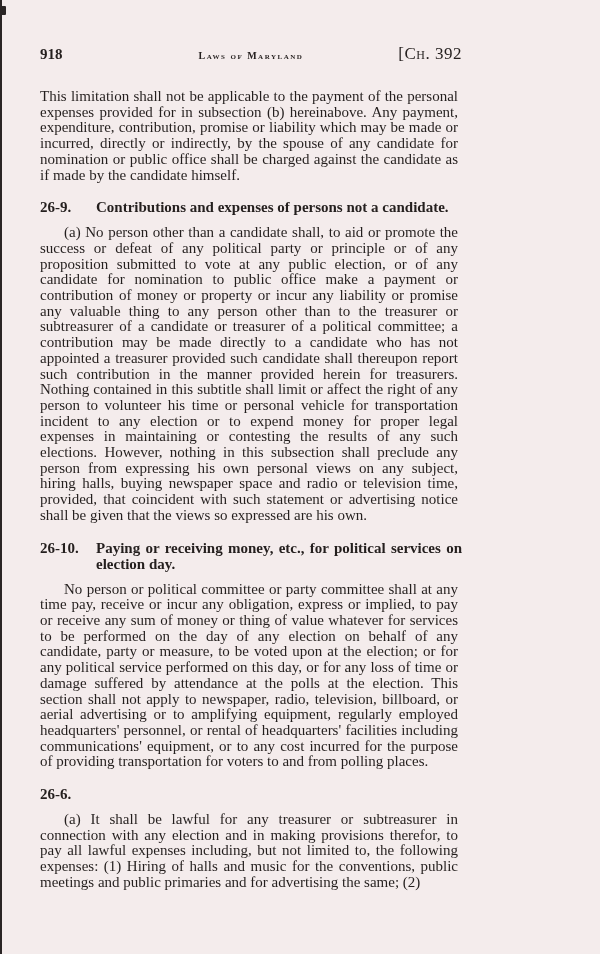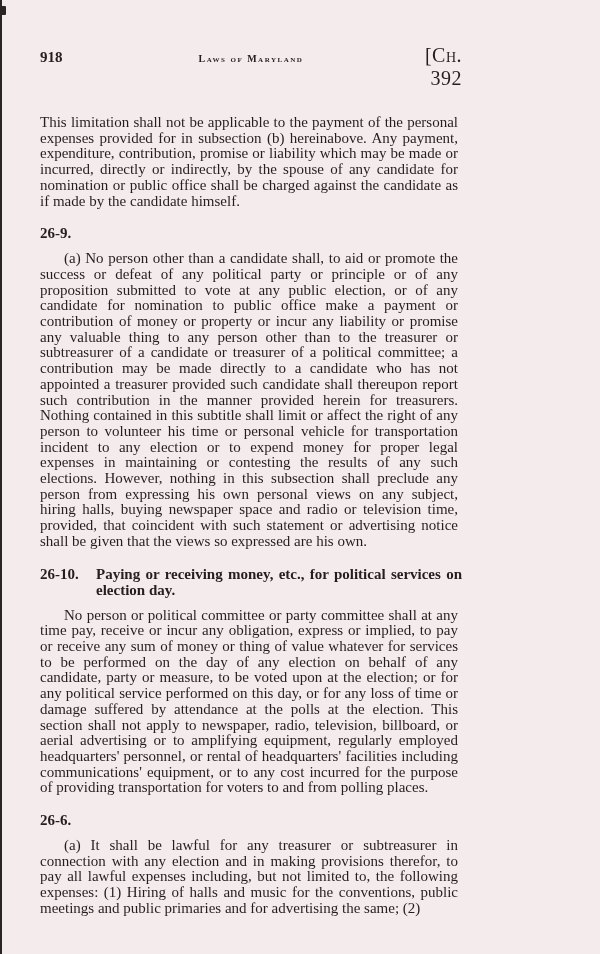--- a/index.html
+++ b/index.html
@@ -54,21 +54,21 @@
     flex: 1;
     text-align: center;
     font-weight: bold;
     font-size: 10px;
     font-variant: small-caps;
     letter-spacing: 1.5px;
   }
   .chapter-ref {
     width: 72px;
     text-align: right;
-    font-size: 20px;
+    font-size: 17px;
     font-variant: small-caps;
     letter-spacing: 0.5px;
   }
   .page-body {
     font-size: 15px;
     line-height: 15.7px;
   }
   .para {
     margin: 0 4px 7px 0;
     text-align: justify;
@@ -104,20 +104,21 @@
     <span class="running-title">Laws of Maryland</span>
     <span class="chapter-ref">[Ch. 392</span>
   </header>
 
   <main class="page-body">
 
     <p class="para no-indent">This limitation shall not be applicable to the payment of the personal expenses provided for in subsection (b) hereinabove. Any payment, expenditure, contribution, promise or liability which may be made or incurred, directly or indirectly, by the spouse of any candidate for nomination or public office shall be charged against the candidate as if made by the candidate himself.</p>
 
     <h2 class="sec-heading">
       <span class="sec-num">26-9.</span>
+      <span class="sec-title">Contributions and expenses of persons not a candidate.</span>
     </h2>
     <p class="para">(a) No person other than a candidate shall, to aid or promote the success or defeat of any political party or principle or of any proposition submitted to vote at any public election, or of any candidate for nomination to public office make a payment or contribution of money or property or incur any liability or promise any valuable thing to any person other than to the treasurer or subtreasurer of a candidate or treasurer of a political committee; a contribution may be made directly to a candidate who has not appointed a treasurer provided such candidate shall thereupon report such contribution in the manner provided herein for treasurers. Nothing contained in this subtitle shall limit or affect the right of any person to volunteer his time or personal vehicle for transportation incident to any election or to expend money for proper legal expenses in maintaining or contesting the results of any such elections. However, nothing in this subsection shall preclude any person from expressing his own personal views on any subject, hiring halls, buying newspaper space and radio or television time, provided, that coincident with such statement or advertising notice shall be given that the views so expressed are his own.</p>
 
     <h2 class="sec-heading">
       <span class="sec-num">26-10.</span>
       <span class="sec-title">Paying or receiving money, etc., for political services on election day.</span>
     </h2>
     <p class="para">No person or political committee or party committee shall at any time pay, receive or incur any obligation, express or implied, to pay or receive any sum of money or thing of value whatever for services to be performed on the day of any election on behalf of any candidate, party or measure, to be voted upon at the election; or for any political service performed on this day, or for any loss of time or damage suffered by attendance at the polls at the election. This section shall not apply to newspaper, radio, television, billboard, or aerial advertising or to amplifying equipment, regularly employed headquarters' personnel, or rental of headquarters' facilities including communications' equipment, or to any cost incurred for the purpose of providing transportation for voters to and from polling places.</p>
 
     <h2 class="sec-heading">

